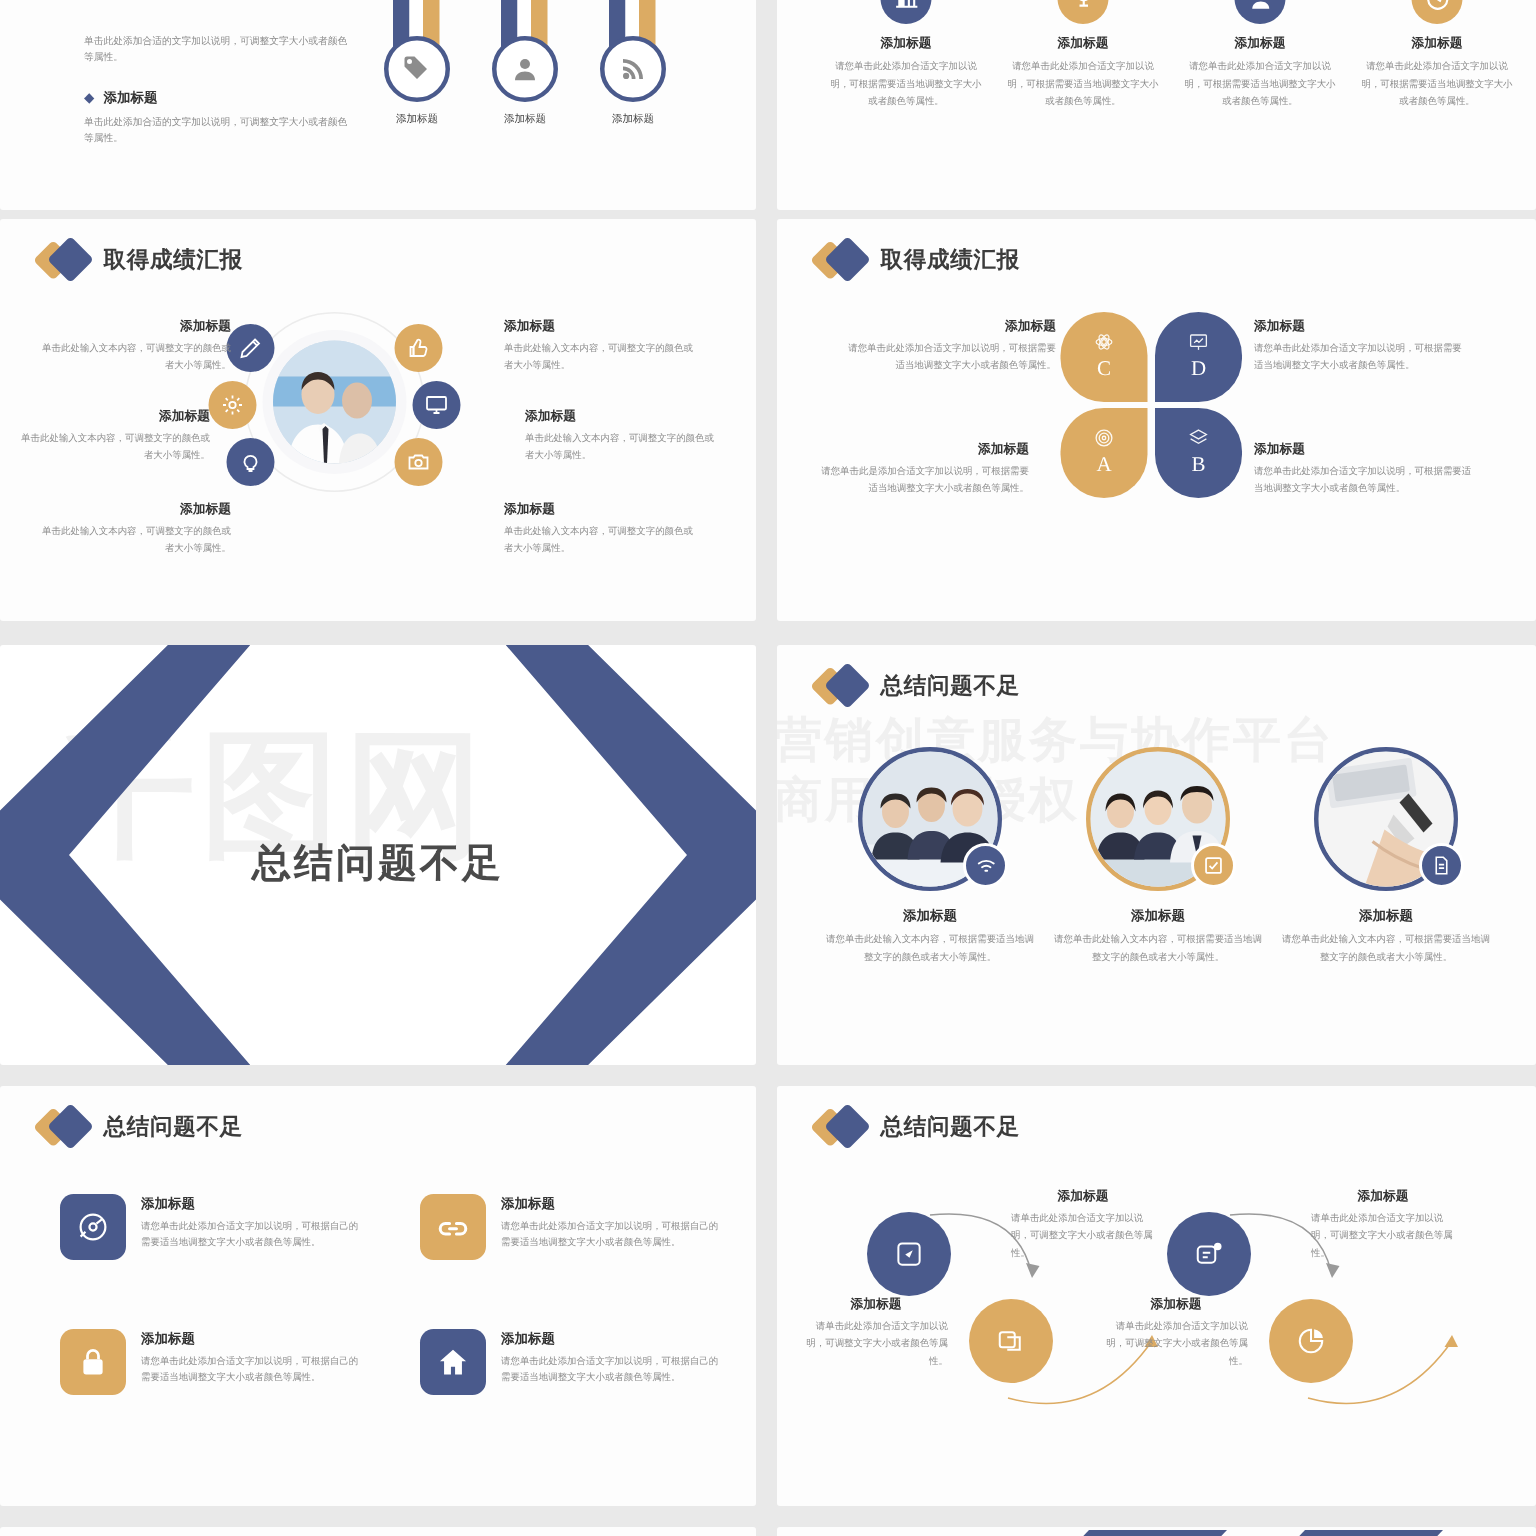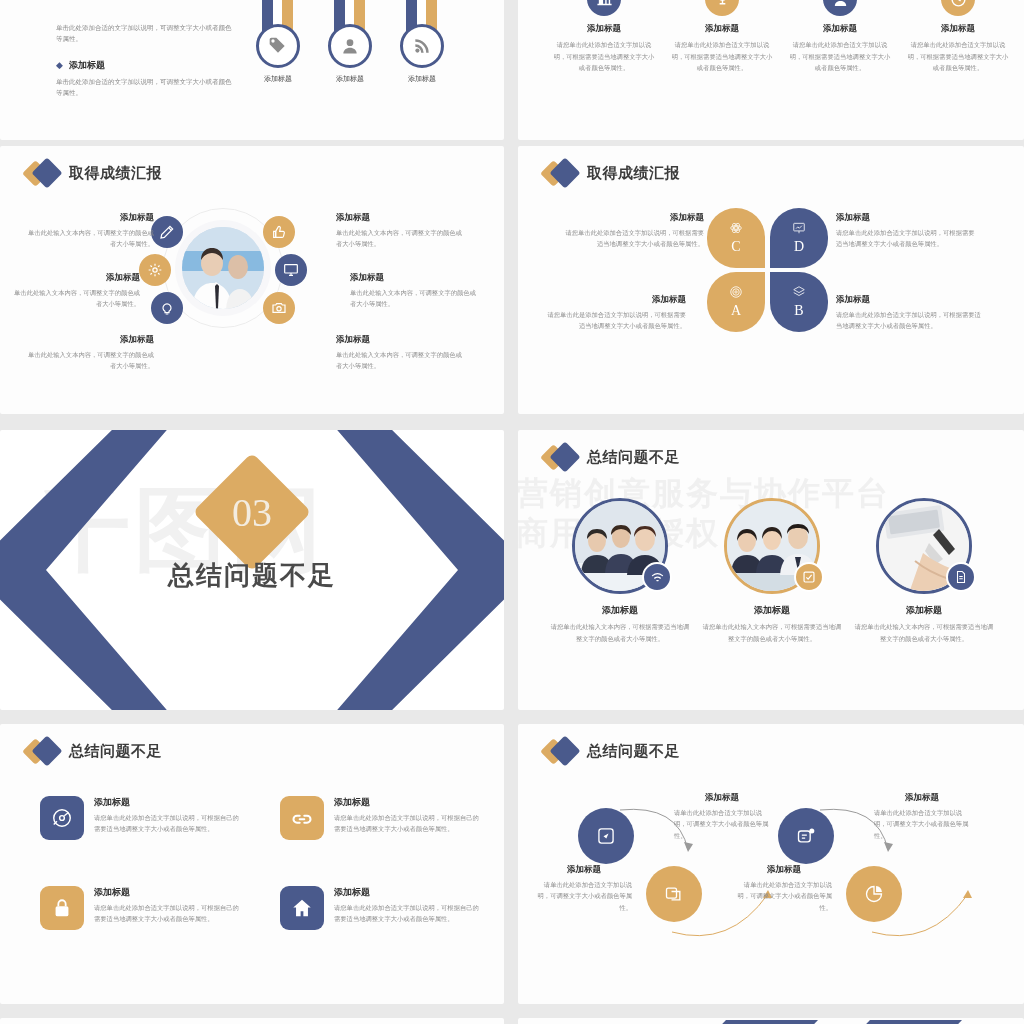--- a/index.html
+++ b/index.html
@@ -438,24 +438,20 @@
     <svg style="position:absolute;left:0;top:0;" width="504" height="280" viewBox="0 0 504 280">
       <path d="M118 -6 L-30 140 L118 286 L172 286 L46 140 L172 -6 Z" fill="#4a5a8c"></path>
       <path d="M386 -6 L534 140 L386 286 L332 286 L458 140 L332 -6 Z" fill="#4a5a8c"></path>
       <path d="M0 -6 L-60 -6 L-60 286 L0 286 L-120 140 Z" fill="#4a5a8c"></path>
       <path d="M118 -6 L-20 -6 L-20 10 L112 10 Z" fill="#4a5a8c" opacity="0"></path>
     </svg>
     <svg style="position:absolute;left:0;top:0;" width="504" height="280" viewBox="0 0 504 280">
       <path d="M96 -10 L-52 140 L96 290 L60 290 L-92 140 L60 -10 Z" fill="#4a5a8c" opacity="0"></path>
     </svg>
 
-    <div class="divnum">
-      <span class="dia"></span>
-      <span class="nm">03</span>
-    </div>
     <div class="divtitle">总结问题不足</div>
   </div>
 
   <div class="slide" id="s2r">
     <div class="stitle">
       <span class="stitle-mark">
           <i class="gold"></i>
           <i class="blue"></i>
         </span>
       <span class="stitle-text">总结问题不足</span>

